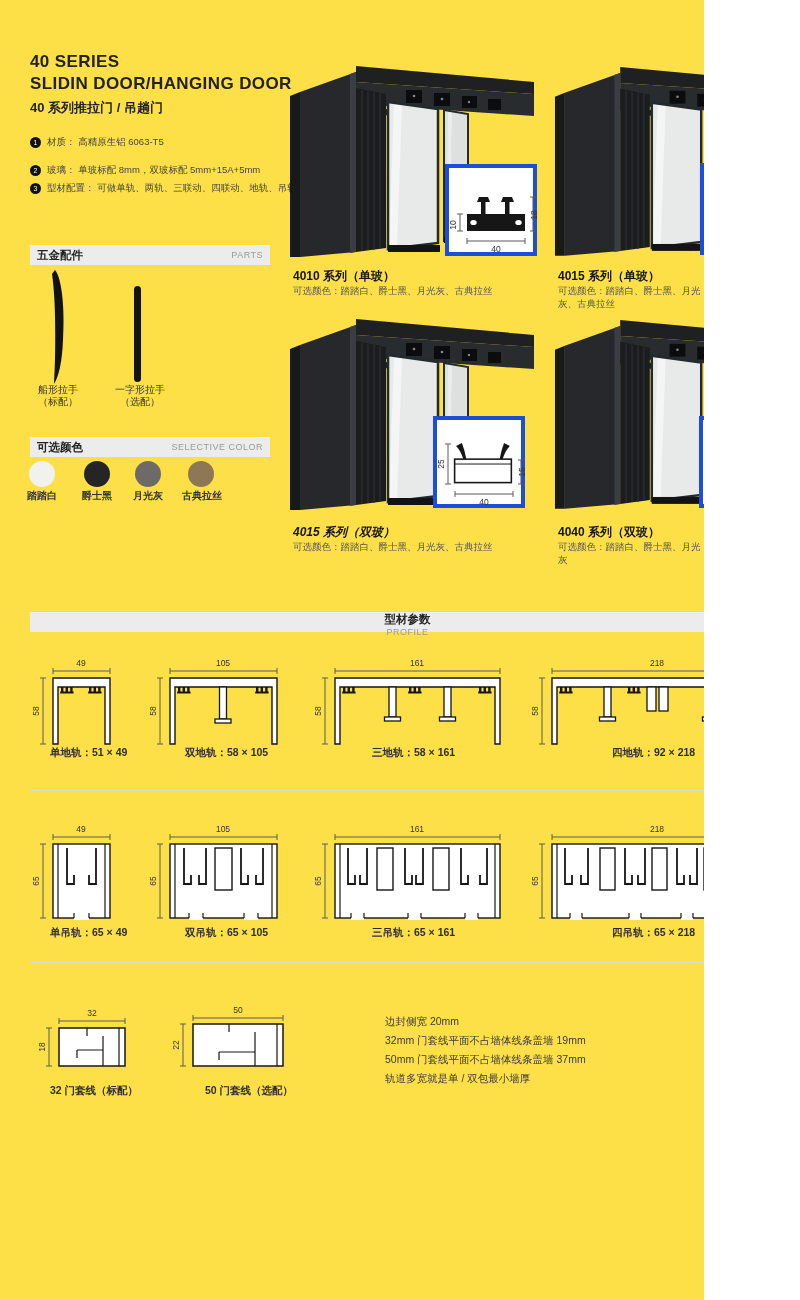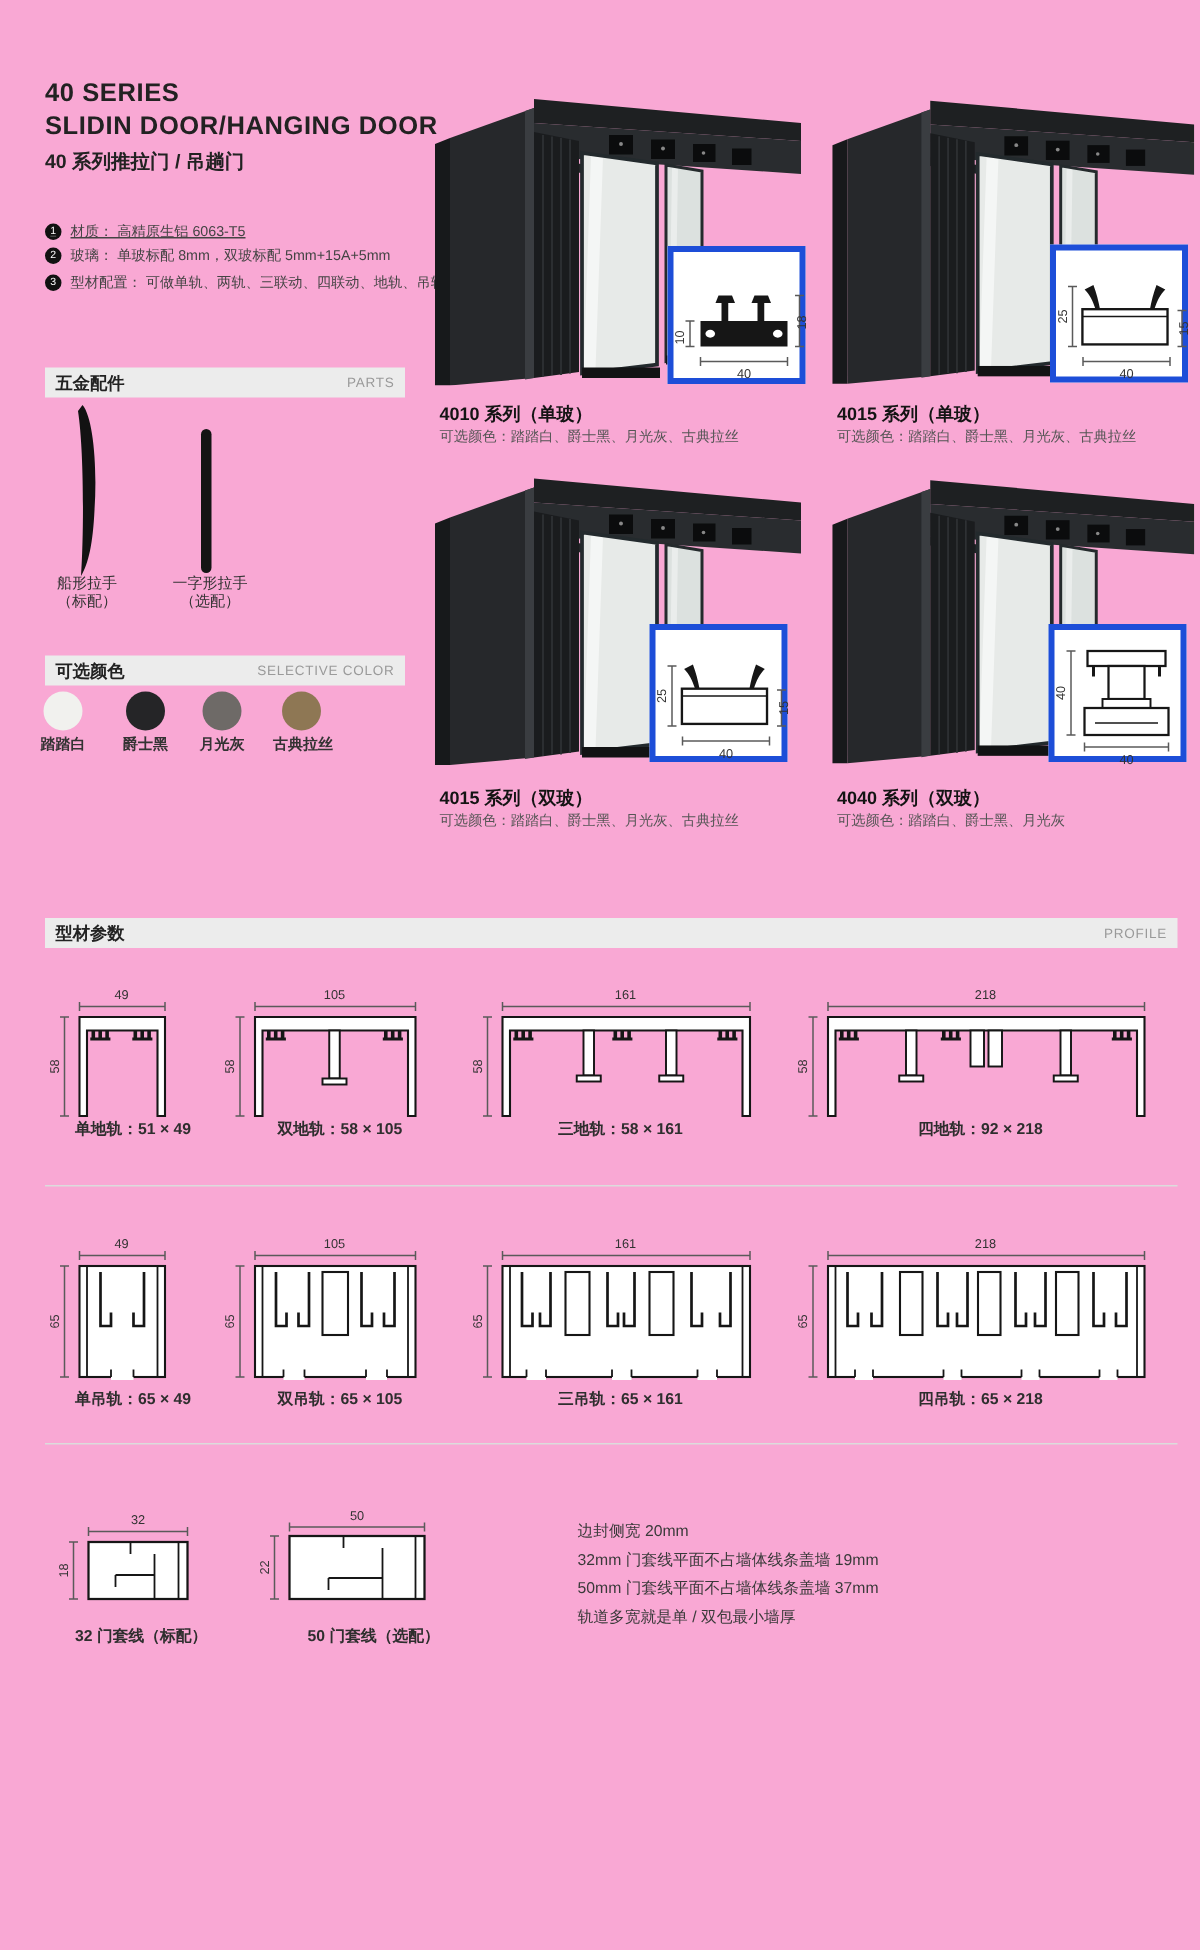--- a/index.html
+++ b/index.html
@@ -1,16 +1,16 @@
 <!DOCTYPE html>
 <html><head>
 <meta charset="utf-8">
 <style>
   html,body{margin:0;padding:0;background:#fff;}
-  .page{position:relative;width:800px;height:1300px;background:#f9a8d4;overflow:hidden;
+  .page{position:relative;width:704px;height:1300px;background:#fde047;overflow:hidden;
         font-family:"Liberation Sans","DejaVu Sans",sans-serif;color:#1a1a1a;}
   .abs{position:absolute;}
   .title-en{font-size:17px;font-weight:bold;letter-spacing:.4px;color:#222;}
   .title-cn{font-size:13px;font-weight:bold;color:#222;}
   .spec-row{position:absolute;left:30px;height:13px;font-size:9.5px;color:#444;display:flex;align-items:center;}
   .spec-bullet{display:inline-flex;width:11px;height:11px;border-radius:50%;background:#111;color:#fff;
         font-size:7px;align-items:center;justify-content:center;margin-right:6px;flex:0 0 11px;}
   .sec-bar{position:absolute;height:20px;background:#ececec;display:flex;align-items:center;
         justify-content:space-between;padding:0 7px;box-sizing:border-box;}
   .sec-bar .cn{font-size:11.5px;font-weight:bold;color:#222;}
@@ -64,21 +64,21 @@
         <path d="M27,40 C25,34 23,30 19.5,26.5 L25.5,23.5 C27.5,29 29,34.5 30,40 Z" fill="#161616"></path>
         <path d="M67,40 C69,34 71,30 74.5,26.5 L68.5,23.5 C66.5,29 65,34.5 64,40 Z" fill="#161616"></path>
       </symbol>
     </defs>
   </svg>
 
   <div class="abs title-en" style="left:30px;top:52px;">40 SERIES</div>
   <div class="abs title-en" style="left:30px;top:74px;">SLIDIN DOOR/HANGING DOOR</div>
   <div class="abs title-cn" style="left:30px;top:99px;">40 系列推拉门 / 吊趟门</div>
 
-  <div class="spec-row" style="top:148px;text-decoration:underline;">
+  <div class="spec-row" style="top:136px;">
     <span class="spec-bullet">1</span>
     <span>材质： 高精原生铝 6063-T5</span>
   </div>
   <div class="spec-row" style="top:164px;">
     <span class="spec-bullet">2</span>
     <span>玻璃： 单玻标配 8mm，双玻标配 5mm+15A+5mm</span>
   </div>
   <div class="spec-row" style="top:182px;">
     <span class="spec-bullet">3</span>
     <span>型材配置： 可做单轨、两轨、三联动、四联动、地轨、吊轨</span>
@@ -180,21 +180,21 @@
         <path class="dimline" d="M8,24 h6 M8,64 h6" fill="none"></path>
       <text x="7" y="44" text-anchor="middle" transform="rotate(-90 7 44)">25</text>
       <line class="dimline" x1="84" y1="40" x2="84" y2="64"></line>
         <path class="dimline" d="M81,40 h6 M81,64 h6" fill="none"></path>
       <text x="88" y="52" text-anchor="middle" transform="rotate(-90 88 52)">15</text>
       <line class="dimline" x1="18" y1="74" x2="76" y2="74"></line>
         <path class="dimline" d="M18,71 v6 M76,71 v6" fill="none"></path>
       <text x="47" y="85" text-anchor="middle">40</text>
     </svg>
   </div>
-  <div class="prod-title" style="left:293px;top:524px;">4015 系列（双玻）</div>
+  <div class="prod-title" style="left:293px;top:524px;font-style:italic;">4015 系列（双玻）</div>
   <div class="prod-colors" style="left:293px;top:541px;">可选颜色：踏踏白、爵士黑、月光灰、古典拉丝</div>
 
   <svg class="abs" style="left:553px;top:315px;" width="247" height="195">
       <use href="#door-sym"></use>
     </svg>
   <div class="inset" style="left:699px;top:416px;">
     <svg width="90" height="90">
       <rect x="22" y="14" width="52" height="10" fill="#fff" stroke="#161616" stroke-width="1.5"></rect>
       <path d="M26,24 V31 M70,24 V31" stroke="#161616" stroke-width="2" fill="none"></path>
       <rect x="36" y="24" width="24" height="22" fill="#fff" stroke="#161616" stroke-width="1.5"></rect>
@@ -205,21 +205,21 @@
         <path class="dimline" d="M8,14 h6 M8,70 h6" fill="none"></path>
       <text x="7" y="42" text-anchor="middle" transform="rotate(-90 7 42)">40</text>
       <line class="dimline" x1="20" y1="78" x2="76" y2="78"></line>
         <path class="dimline" d="M20,75 v6 M76,75 v6" fill="none"></path>
       <text x="48" y="89" text-anchor="middle">40</text>
     </svg>
   </div>
   <div class="prod-title" style="left:558px;top:524px;">4040 系列（双玻）</div>
   <div class="prod-colors" style="left:558px;top:541px;">可选颜色：踏踏白、爵士黑、月光灰</div>
 
-  <div class="sec-bar" style="left:30px;top:612px;width:755px;">
+  <div class="sec-bar" style="left:30px;top:612px;width:755px;flex-direction:column;">
     <span class="cn">型材参数</span>
     <span class="en">PROFILE</span>
   </div>
 
   <svg class="abs" style="left:31px;top:658px;" width="85" height="90">
     <line class="dimline" x1="22" y1="13" x2="79" y2="13"></line>
       <path class="dimline" d="M22,10 v6 M79,10 v6" fill="none"></path>
     <text x="50" y="8" text-anchor="middle">49</text>
     <line class="dimline" x1="12" y1="20" x2="12" y2="86"></line>
       <path class="dimline" d="M9,20 h6 M9,86 h6" fill="none"></path>

